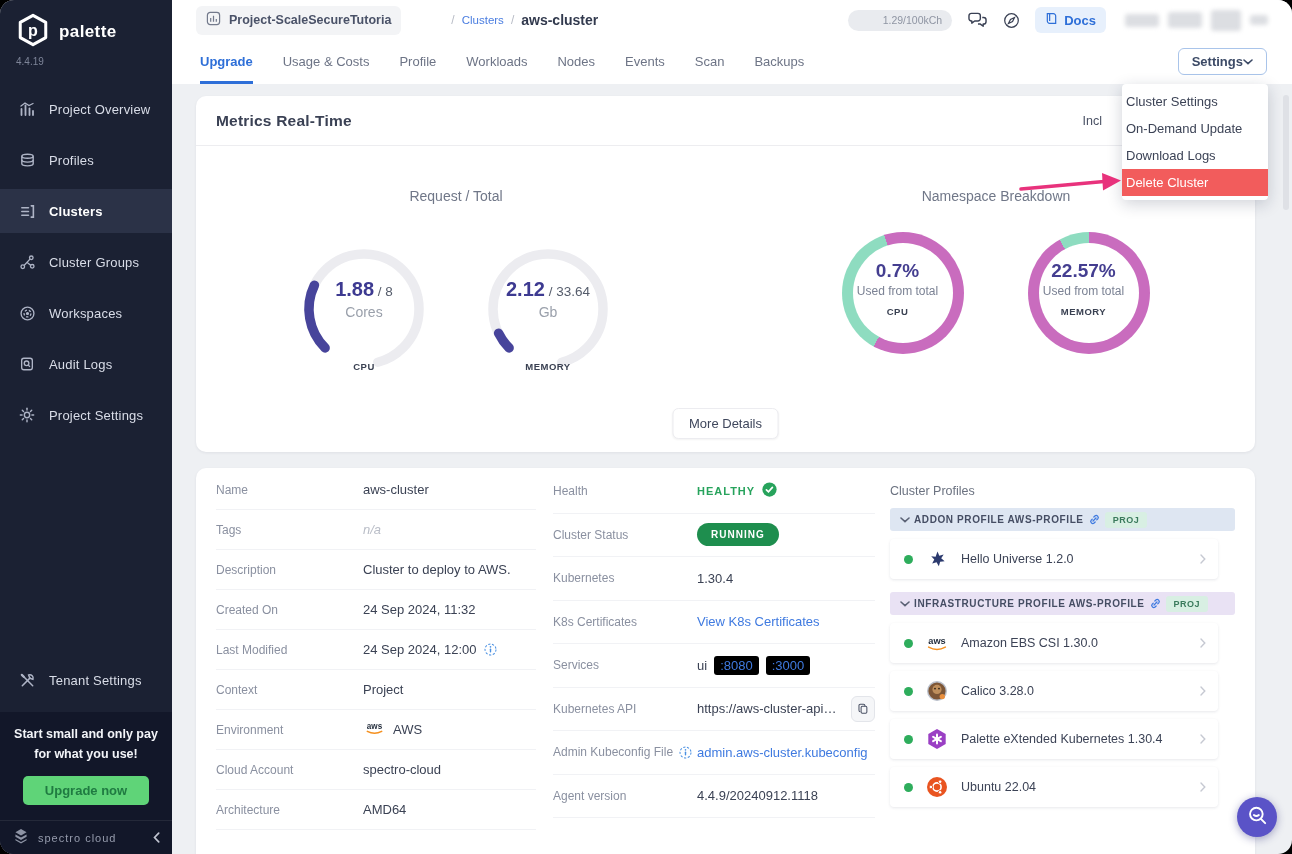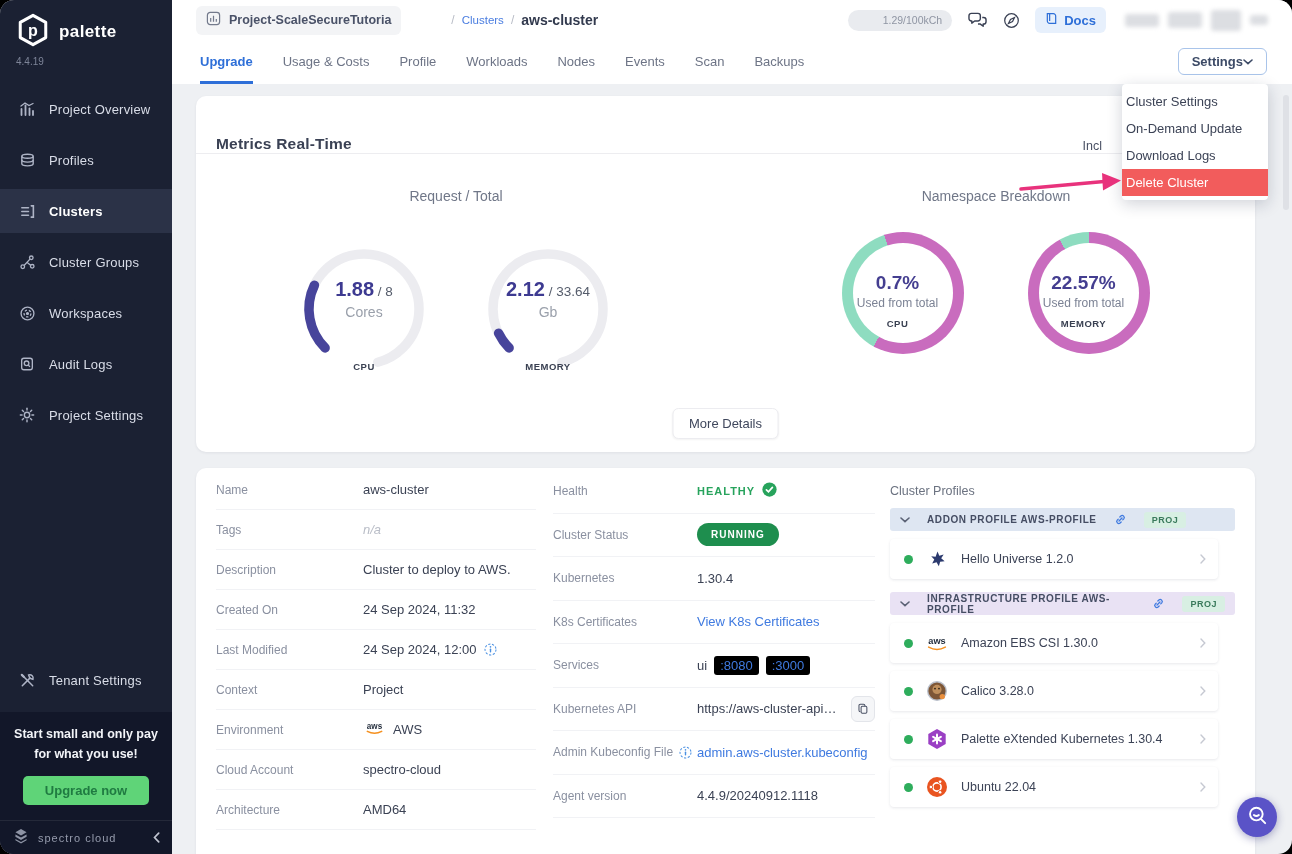--- a/index.html
+++ b/index.html
@@ -56,37 +56,37 @@
   .tab.active{color:#2e6fd8;font-weight:700;border-bottom-color:#2e6fd8;}
   .settings-btn{position:absolute;right:25px;top:48px;display:flex;align-items:center;
                 background:#fff;border:1px solid #a9c4ea;border-radius:6px;padding:5px 13px;
                 font-size:13px;font-weight:600;color:#3c4a66;cursor:pointer;font-family:inherit;}
   .settings-btn .chev{color:#5a6residual580;display:flex;}
 
   
   .content{position:absolute;top:84px;left:0;right:0;bottom:0;padding:12px 0 0 24px;}
   .card{width:1059px;background:#fff;border-radius:10px;box-shadow:0 1px 3px rgba(25,35,60,.07);}
   .metrics-card{height:356px;position:relative;}
-  .metrics-head{height:58px;display:flex;align-items:flex-end;justify-content:space-between;
+  .metrics-head{height:50px;display:flex;align-items:center;justify-content:space-between;
                 padding:0 20px;border-bottom:1px solid #ededf0;}
   .metrics-title{font-size:15.5px;font-weight:700;color:#3a4154;letter-spacing:.2px;}
   .metrics-frag{font-size:12.5px;color:#4a5164;margin-right:133px;}
   .chart-group{position:absolute;text-align:center;}
   .group-title{font-size:14px;color:#707788;margin-bottom:0;}
   .gauges,.donuts{display:flex;justify-content:center;}
   .gauge{position:relative;width:130px;height:130px;margin:40px 27px 0;}
   .gauge-text{position:absolute;left:0;right:0;top:34px;}
   .gauge-value .v{font-size:20px;font-weight:700;color:#3d3a91;}
   .gauge-value .t{font-size:13.5px;color:#555c6b;}
   .gauge-unit{font-size:14px;color:#9aa0ab;margin-top:3px;}
   .gauge-label{position:absolute;left:0;right:0;bottom:2px;font-size:9.5px;font-weight:700;
                color:#3a4152;letter-spacing:.5px;}
   .donut{position:relative;width:122px;height:122px;border-radius:50%;margin:28px 32px 0;}
   .donut-hole{position:absolute;left:11px;top:11px;width:100px;height:100px;border-radius:50%;background:#fff;}
-  .donut-text{position:absolute;left:0;right:11px;top:28px;margin-top:12px;}
+  .donut-text{position:absolute;left:0;right:11px;top:28px;}
   .donut-pct{font-size:19px;font-weight:700;color:#443e90;}
   .donut-cap{font-size:12px;color:#7b8294;margin-top:2px;}
   .donut-label{font-size:9.5px;font-weight:700;color:#3a4152;letter-spacing:.5px;margin-top:8px;}
   .more-details{position:absolute;left:50%;transform:translateX(-50%);bottom:13px;background:#fff;
                 border:1px solid #ececf0;border-radius:6px;padding:7px 16px;font-size:13px;
                 color:#3f475c;cursor:pointer;box-shadow:0 1px 2px rgba(0,0,0,.05);font-family:inherit;}
 
   
   .details-card{height:420px;margin-top:16px;padding:2px 20px 0;display:flex;}
   .col-left{width:320px;margin-right:17px;}
@@ -104,21 +104,21 @@
   .link{color:#3f7ae0;cursor:pointer;}
   .chip-port{background:#000000;color:#3f7ae0;padding:2px 6px;border-radius:3px;cursor:pointer;}
   .trunc{white-space:nowrap;overflow:hidden;text-overflow:ellipsis;max-width:178px;}
   .copy-btn{width:26px;height:26px;background:#f5f6f8;border:1px solid #e3e5ea;border-radius:6px;
             color:#4a5164;display:flex;align-items:center;justify-content:center;cursor:pointer;margin-left:2px;}
   .info{color:#4a90e2;display:flex;}
 
   
   .profiles-title{font-size:12.5px;color:#6b7280;margin-bottom:10px;}
   .prof-section{margin-bottom:13px;}
-  .prof-head{height:23px;border-radius:3px;display:flex;align-items:center;gap:17px;padding:0 10px;cursor:pointer;}
+  .prof-head{height:23px;border-radius:3px;display:flex;align-items:center;gap:4px;padding:0 10px;cursor:pointer;}
   .prof-head.blue{background:#dee6f2;}
   .prof-head.purple{background:#e9e2f4;}
   .prof-head .hd-label{font-size:10px;font-weight:700;letter-spacing:.6px;color:#454d63;}
   .prof-head .chev{color:#5b6275;display:flex;}
   .prof-head .lnk{color:#3f7ae0;display:flex;}
   .proj-badge{background:#d8efe3;color:#3a7a5c;font-size:9px;font-weight:700;letter-spacing:.5px;
               padding:3px 8px;border-radius:3px;}
   .prof-row{background:#fff;border-radius:4px;box-shadow:0 1px 3px rgba(20,30,60,.10);height:40px;
             display:flex;align-items:center;gap:12px;padding:0 12px 0 14px;margin-top:8px;cursor:pointer;
             width:328px;}

